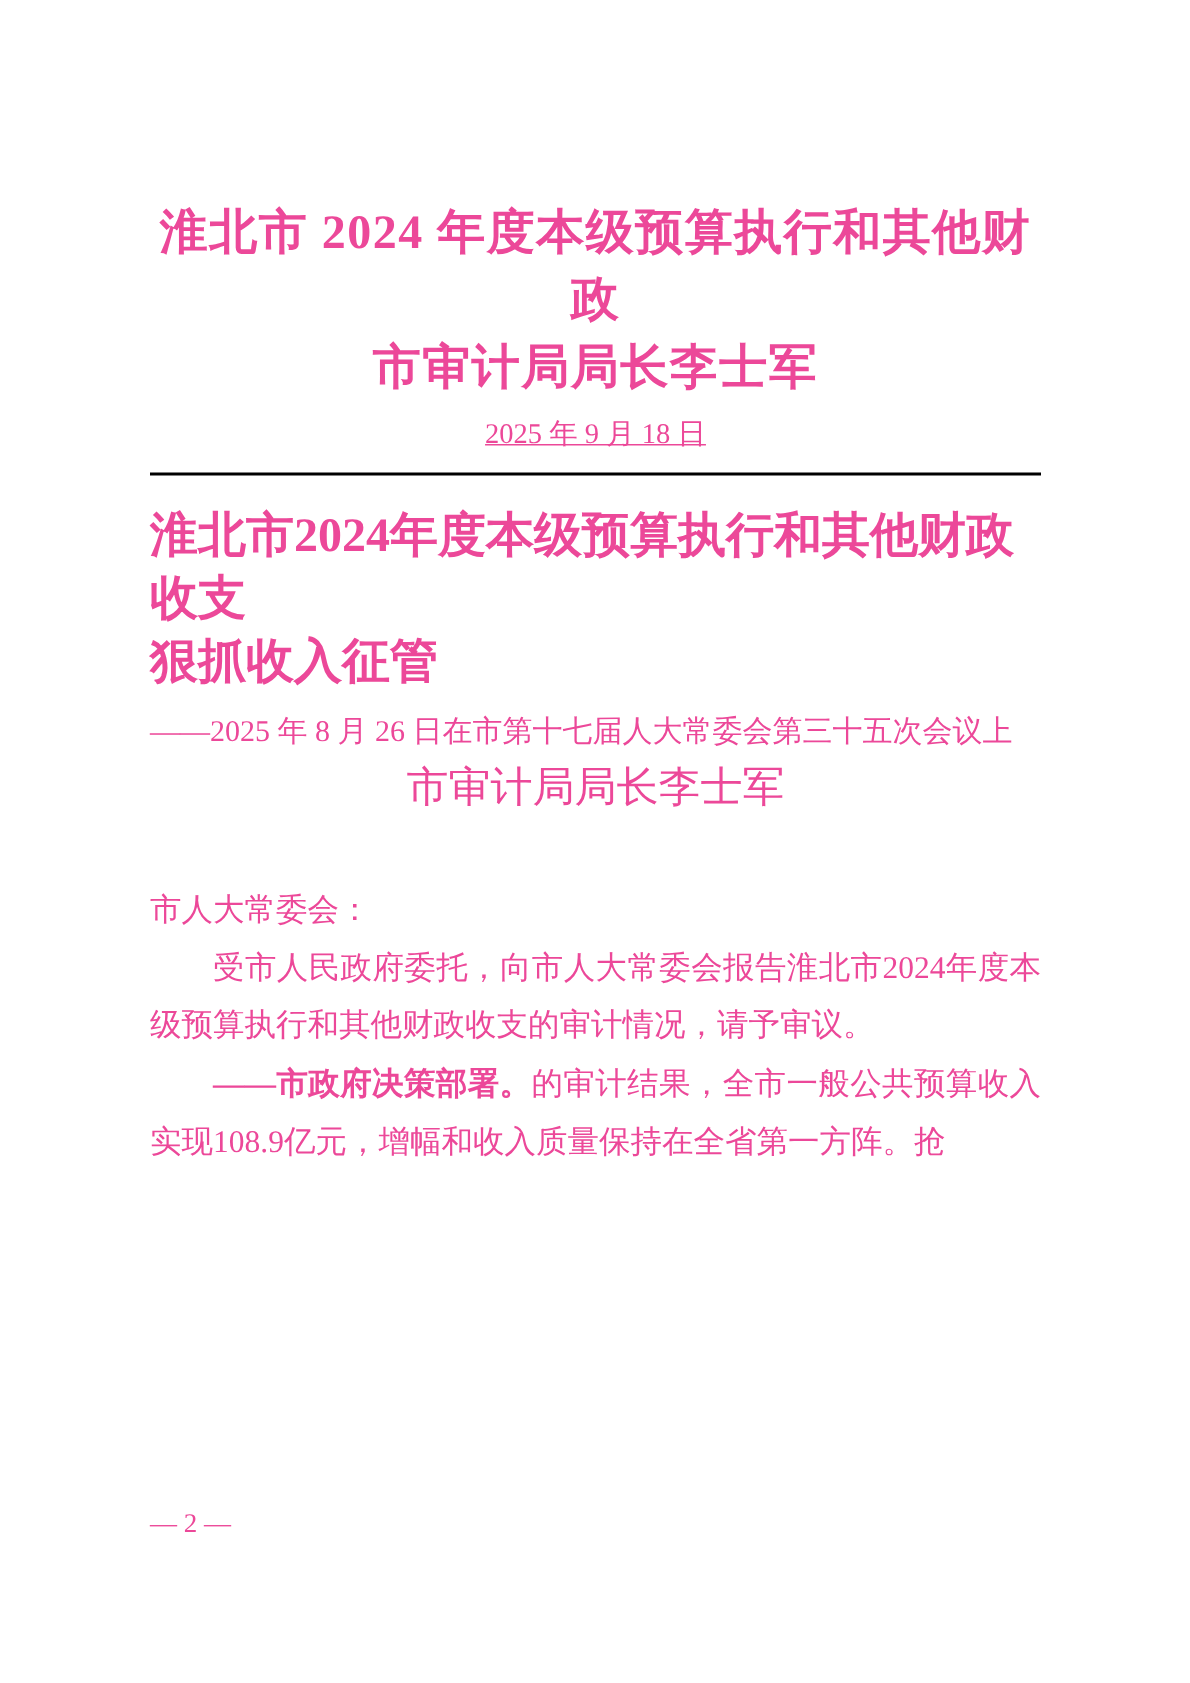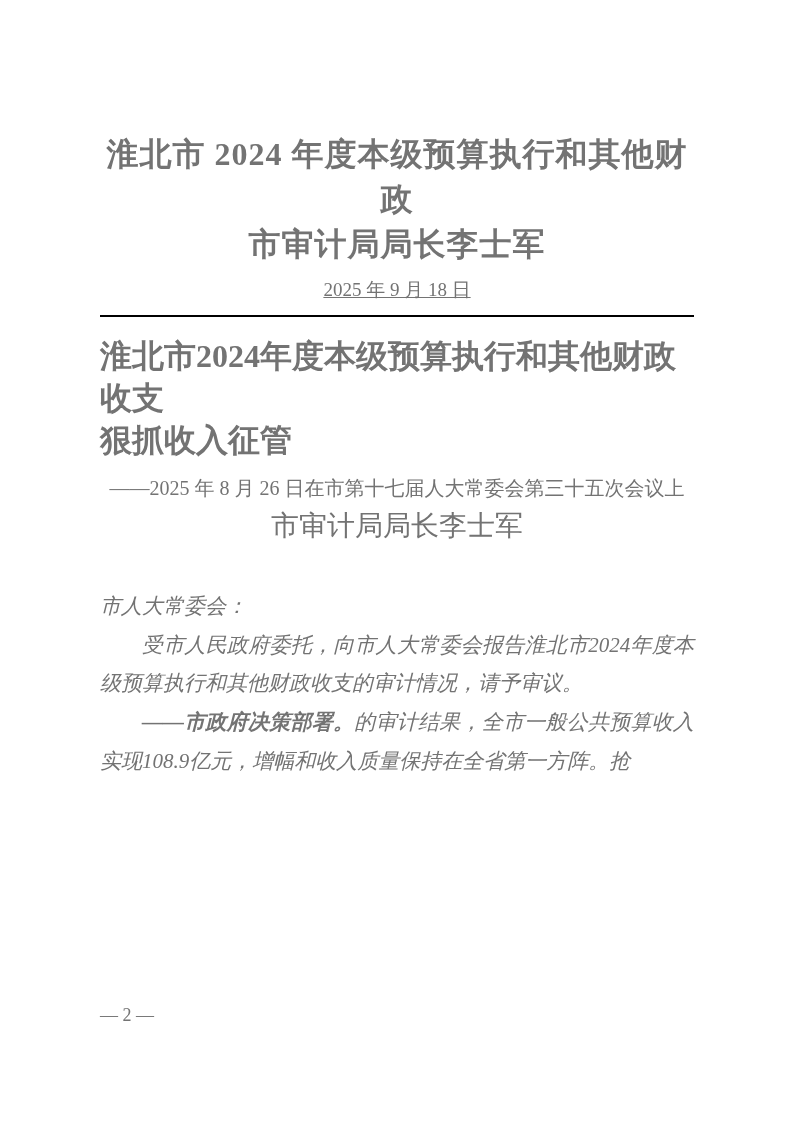--- a/index.html
+++ b/index.html
@@ -5,21 +5,21 @@
   html, body {
     margin: 0;
     padding: 0;
     background: #ffffff;
   }
   .page {
     position: relative;
     width: 793px;
     height: 1122px;
     background: #ffffff;
-    color: #737373;
+    color: #ec4899;
     font-family: "Liberation Serif", "DejaVu Serif", serif;
     overflow: hidden;
   }
   .content {
     padding: 132px 99px 0 100px;
   }
   .t-line { display: block; }
 
   .ann-title {
     margin: 0;
@@ -44,39 +44,37 @@
   }
   .report-title {
     margin: 18px 0 0 0;
     text-align: left;
     font-size: 32px;
     line-height: 42px;
     font-weight: bold;
   }
   .subtitle {
     margin-top: 8px;
-    text-align: center;
     font-size: 20px;
     line-height: 38px;
   }
   .presenter {
     text-align: center;
     font-size: 28px;
     line-height: 38px;
   }
   .doc-body {
     margin-top: 42px;
     font-size: 21px;
     line-height: 38.7px;
   }
   .doc-body p {
     margin: 0;
     text-align: justify;
     text-justify: inter-ideograph;
-    font-style: italic;
   }
   .salutation { text-indent: 0; }
   .para { text-indent: 2em; }
   .lead { font-weight: bold; }
   .page-number {
     position: absolute;
     left: 100px;
     top: 1002px;
     font-size: 18px;
     line-height: 26px;

